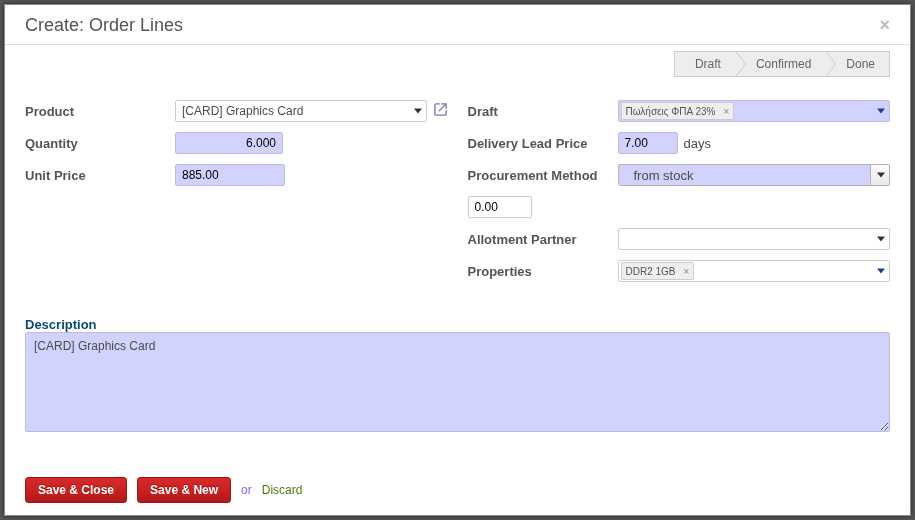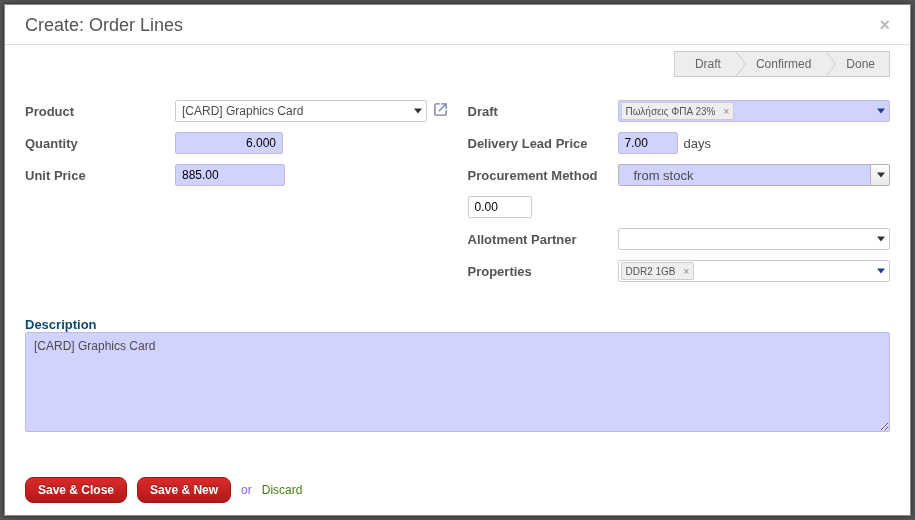--- a/index.html
+++ b/index.html
@@ -252,21 +252,21 @@
     display: flex;
     align-items: center;
     gap: 10px;
   }
   .btn {
     display: inline-flex;
     align-items: center;
     justify-content: center;
     height: 26px;
     padding: 0 12px;
-    border-radius: 8px;
+    border-radius: 3px;
     font-size: 12px;
     cursor: pointer;
     border: 1px solid #999;
     background: #eee;
     color: #333;
   }
   .btn-primary {
     background: linear-gradient(#d92b2b,#b31818);
     border: 1px solid #a11515;
     color: #fff;

